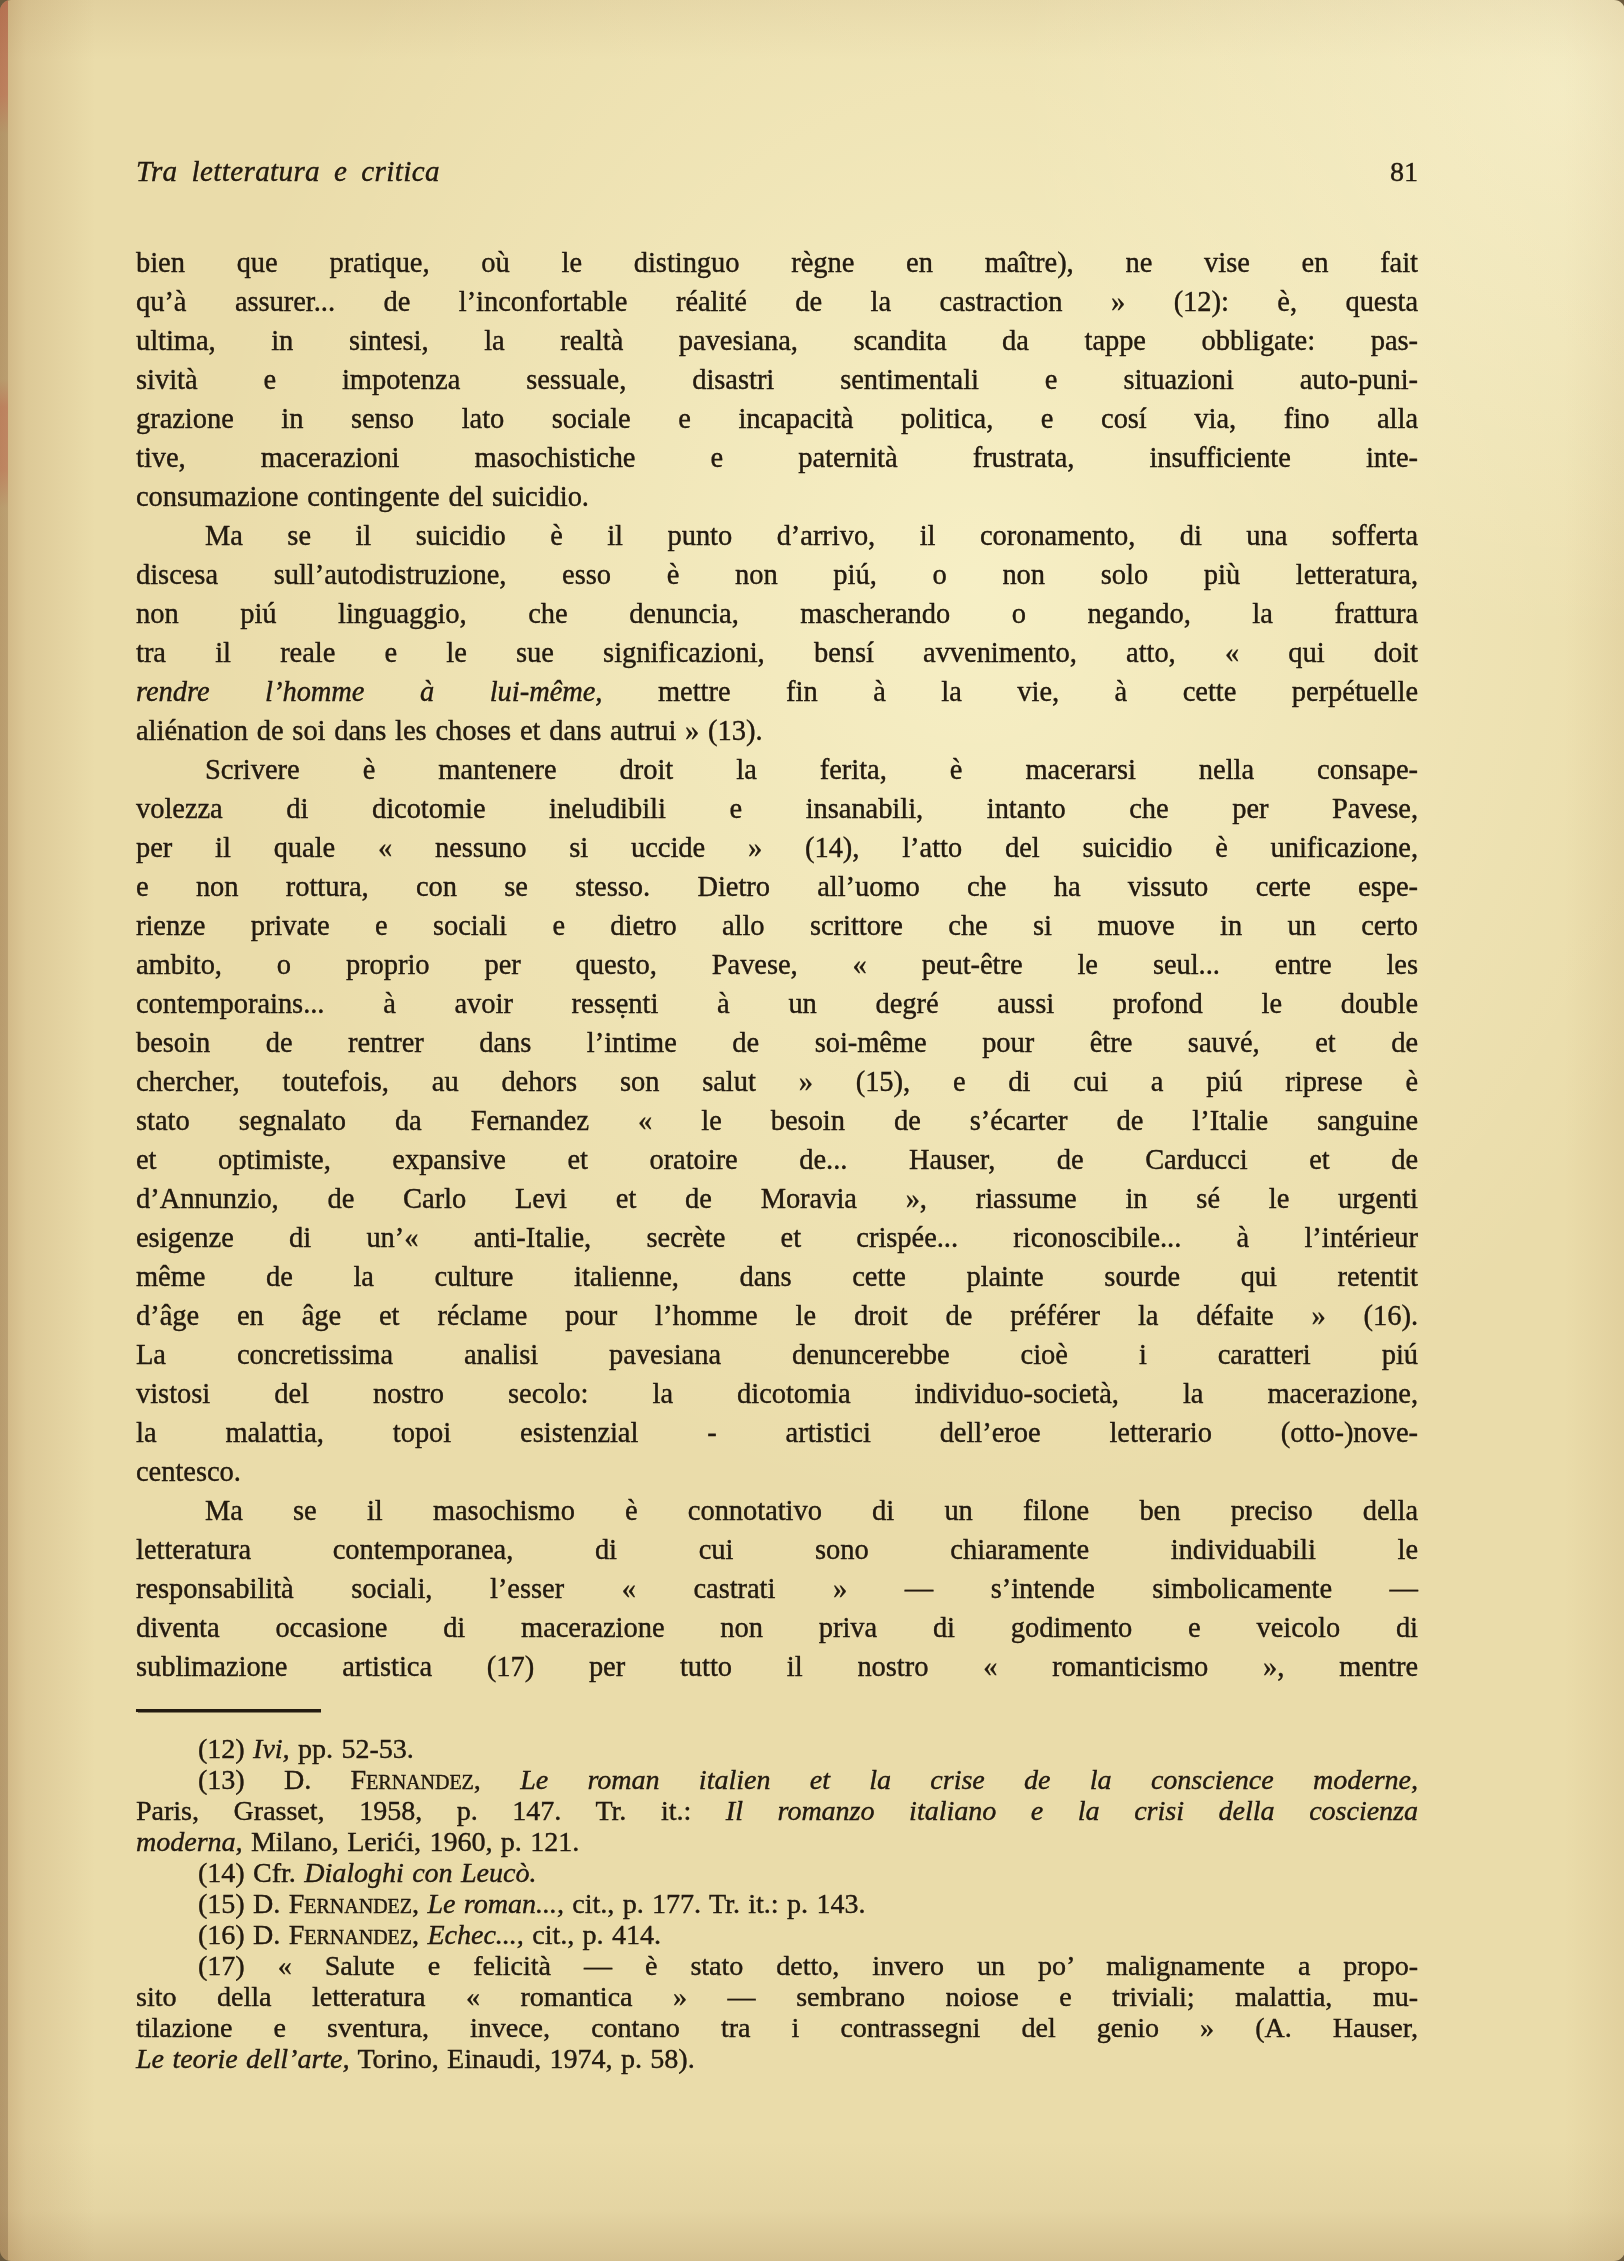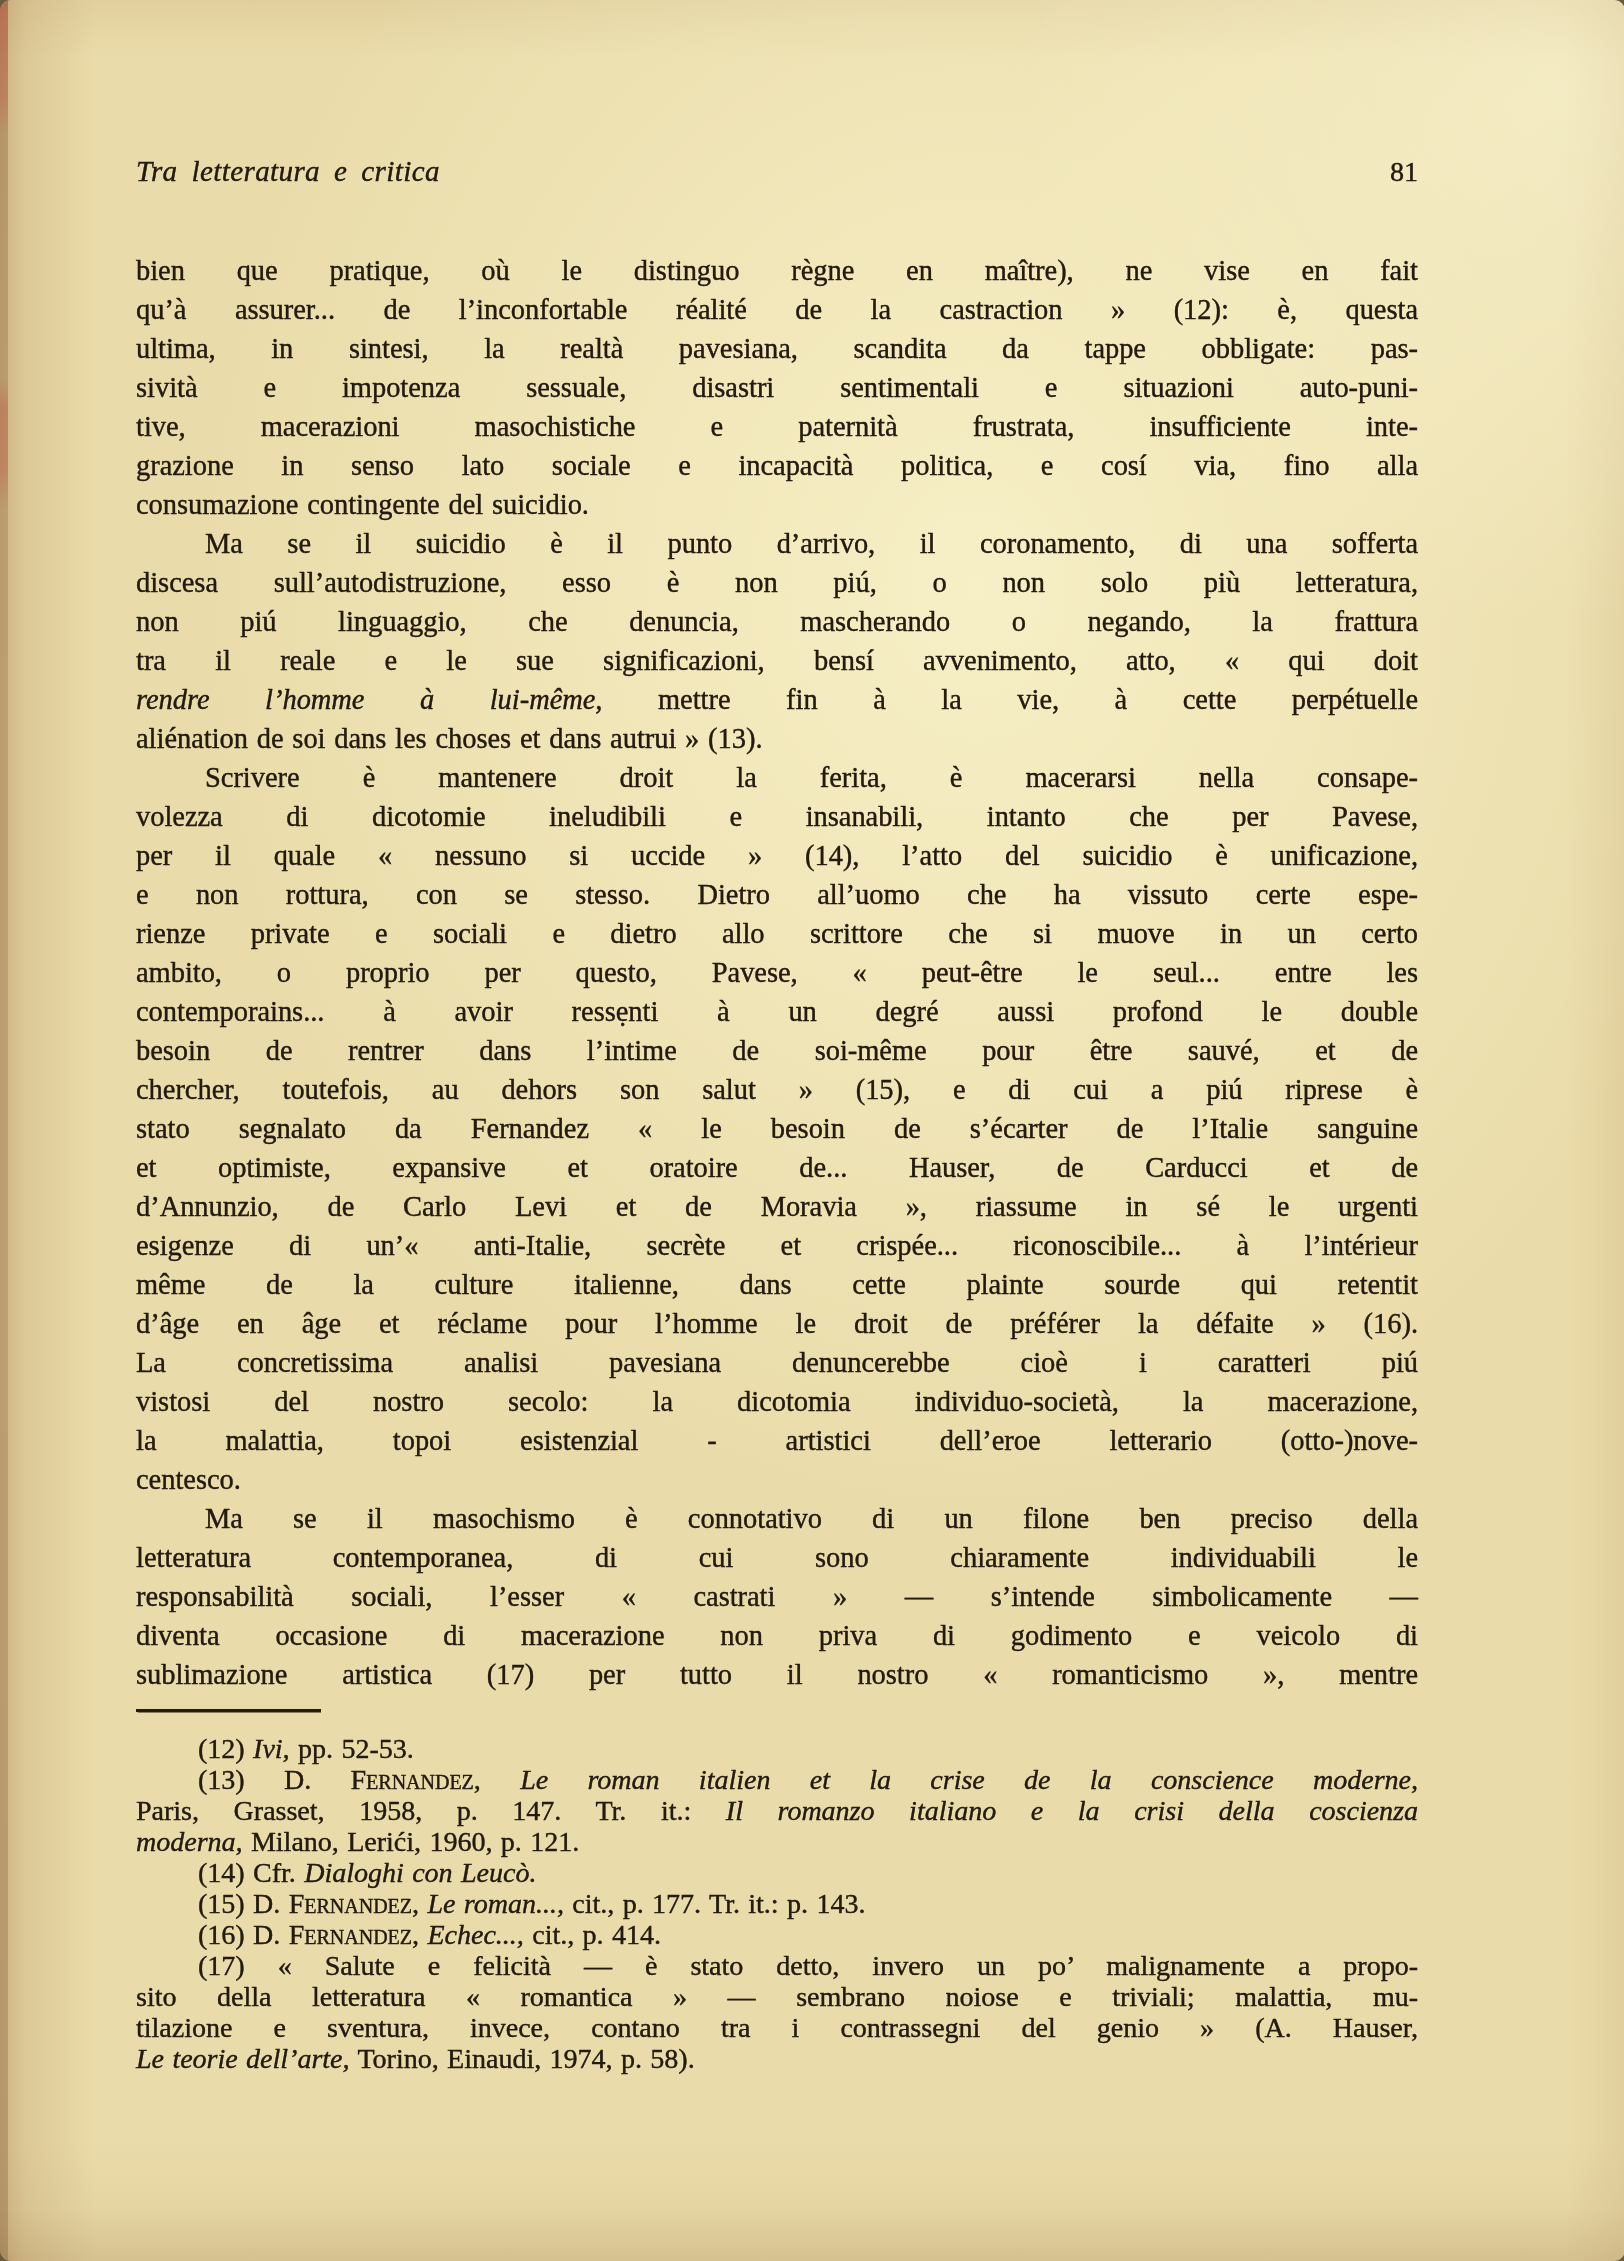--- a/index.html
+++ b/index.html
@@ -32,21 +32,21 @@
       rgba(100,66,38,0.26) 100%);
   }
   .text-col{position:absolute;left:136px;width:1282px;}
   .page-header{
     top:152px;
     display:flex;justify-content:space-between;align-items:baseline;
     line-height:38px;
   }
   .running-head{font-style:italic;font-size:29px;letter-spacing:0.4px;word-spacing:0.22em;}
   .page-num{font-size:28px;}
-  .body-text{top:251px;font-size:28.4px;line-height:39px;word-spacing:0.06em;}
+  .body-text{top:243px;font-size:28.4px;line-height:39px;word-spacing:0.06em;}
   .footnotes{top:1733px;font-size:28px;line-height:31px;word-spacing:0.05em;}
   .line{min-height:1em;}
   .jl{text-align:justify;text-align-last:justify;}
   .ll{text-align:right;text-align-last:left;}
   .body-text .ind{text-indent:69px;}
   .footnotes .ind{text-indent:62px;}
   .it{font-style:italic;}
   .sc{font-variant:small-caps;}
   .para, .line, .page-header, .footnotes{
     -webkit-text-stroke:0.3px #241b10;
@@ -68,22 +68,22 @@
     <span class="running-head">Tra letteratura e critica</span>
     <span class="page-num">81</span>
   </div>
 
   <div class="text-col body-text" id="body-text">
       <div class="para">
         <div class="line jl"><span>bien que pratique, où le distinguo règne en maître), ne vise en fait</span></div>
         <div class="line jl"><span>qu’à assurer... de l’inconfortable réalité de la castraction » (12): è, questa</span></div>
         <div class="line jl"><span>ultima, in sintesi, la realtà pavesiana, scandita da tappe obbligate: pas-</span></div>
         <div class="line jl"><span>sività e impotenza sessuale, disastri sentimentali e situazioni auto-puni-</span></div>
+        <div class="line jl"><span>grazione in senso lato sociale e incapacità politica, e cosí via, fino alla</span></div>
         <div class="line jl"><span>tive, macerazioni masochistiche e paternità frustrata, insufficiente inte-</span></div>
-        <div class="line jl"><span>grazione in senso lato sociale e incapacità politica, e cosí via, fino alla</span></div>
         <div class="line ll"><span>consumazione contingente del suicidio.</span></div>
       </div>
       <div class="para">
         <div class="line jl ind"><span>Ma se il suicidio è il punto d’arrivo, il coronamento, di una sofferta</span></div>
         <div class="line jl"><span>discesa sull’autodistruzione, esso è non piú, o non solo più letteratura,</span></div>
         <div class="line jl"><span>non piú linguaggio, che denuncia, mascherando o negando, la frattura</span></div>
         <div class="line jl"><span>tra il reale e le sue significazioni, bensí avvenimento, atto, « qui doit</span></div>
         <div class="line jl"><span class="it">rendre l’homme à lui-même,</span><span> mettre fin à la vie, à cette perpétuelle</span></div>
         <div class="line ll"><span>aliénation de soi dans les choses et dans autrui » (13).</span></div>
       </div>

